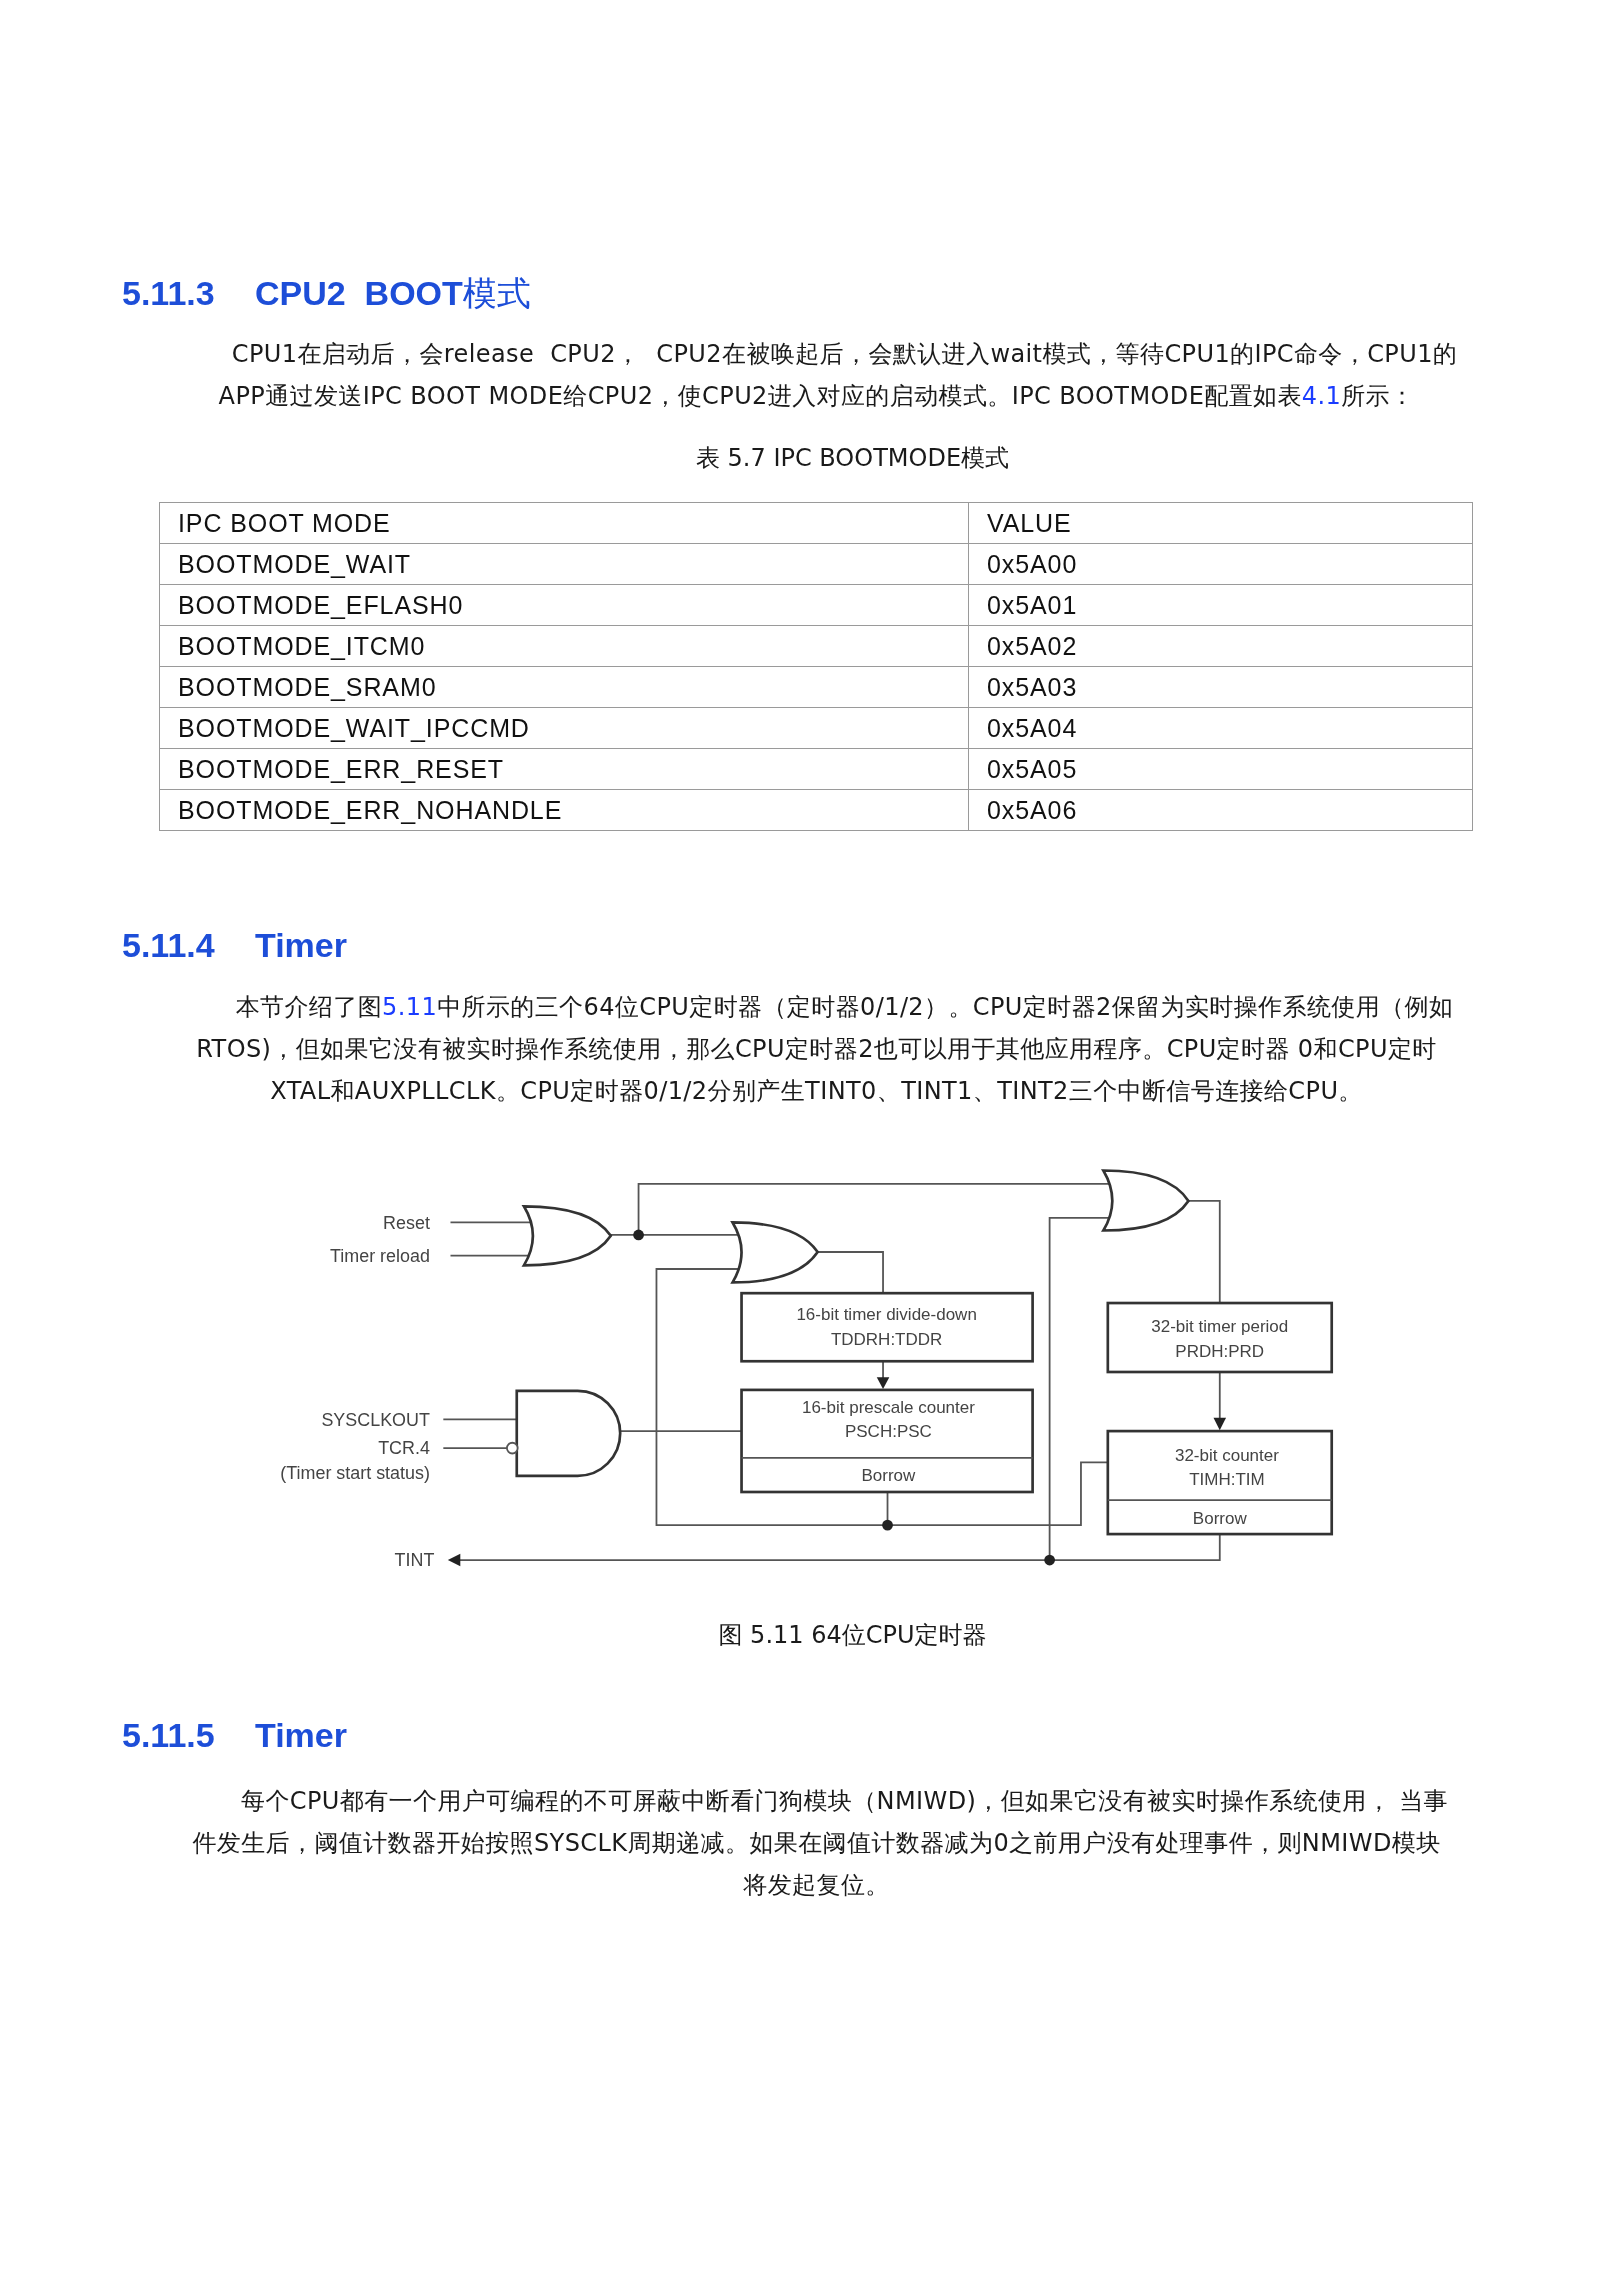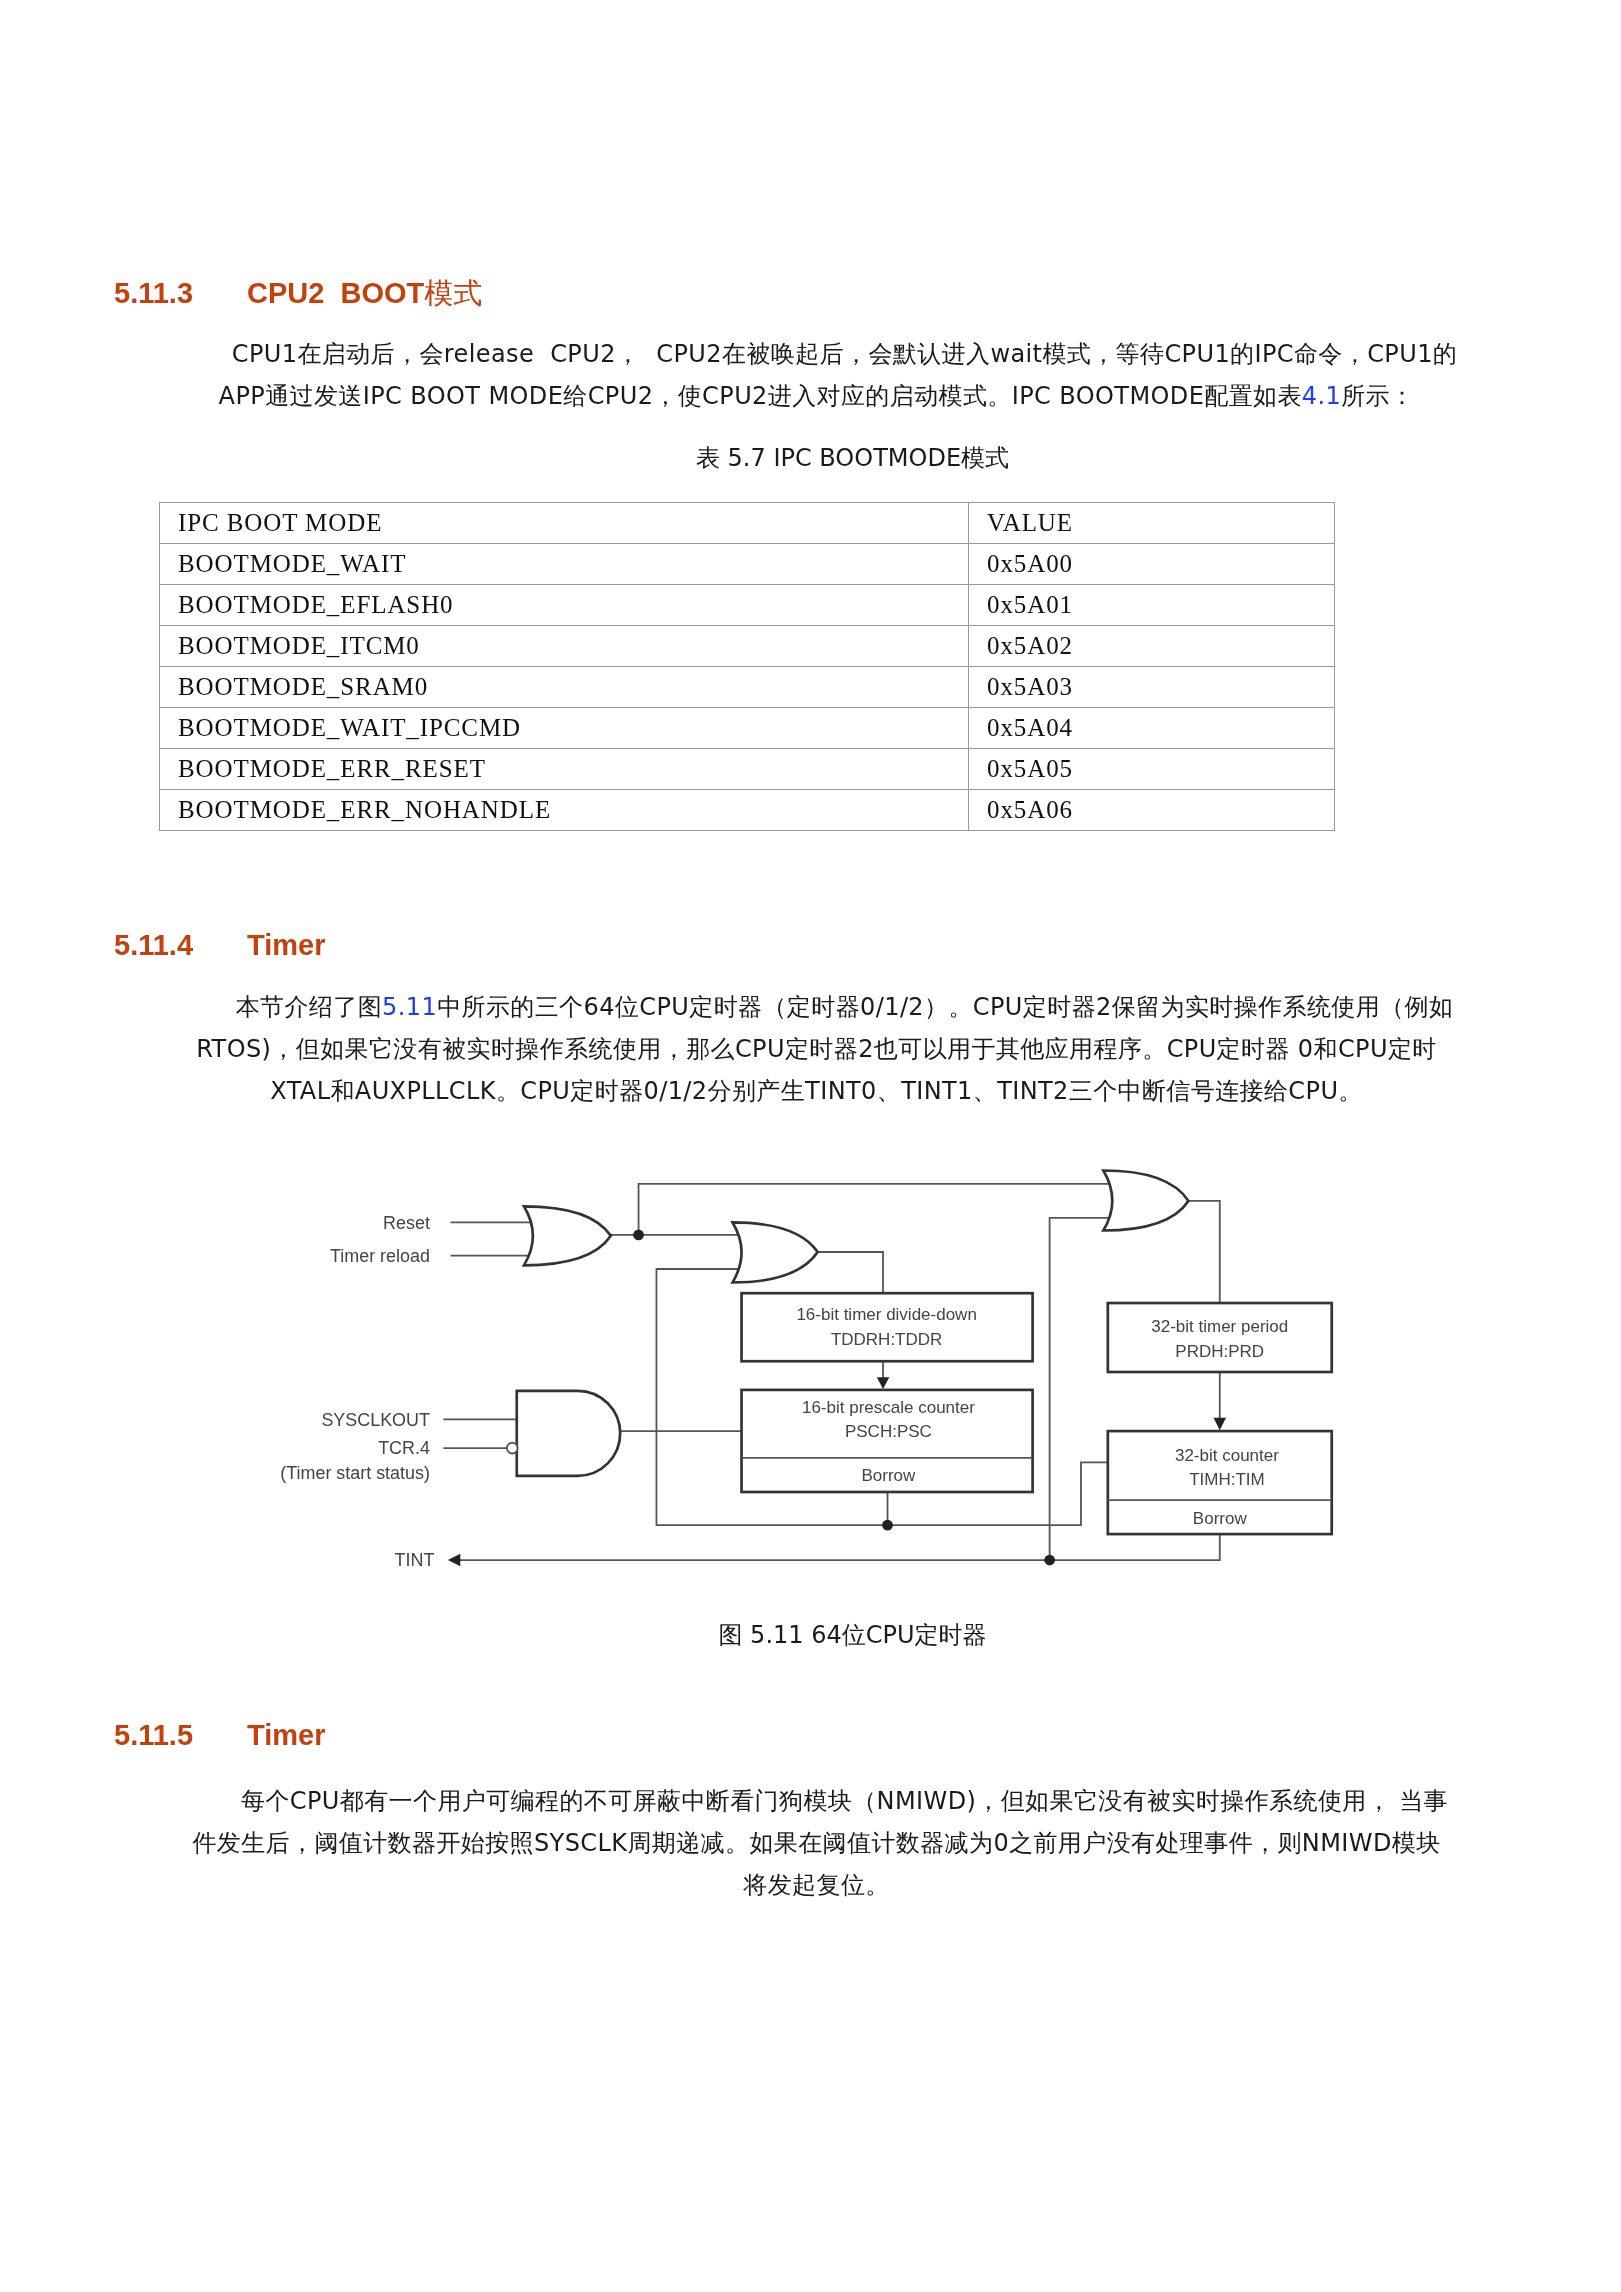--- a/index.html
+++ b/index.html
@@ -1,30 +1,30 @@
 <!DOCTYPE html>
 <html style="font-size:14.3px"><head>
 <meta charset="utf-8">
 <style>
   html, body { margin: 0; padding: 0; background: #ffffff; }
   body { width: 1621px; height: 2293px; position: relative; overflow: hidden;
          font-family: "DejaVu Sans", "Liberation Sans", sans-serif; color: #111; }
   .abs { position: absolute; }
-  .heading { position: absolute; left: 114px; font-family: "Liberation Sans", sans-serif;
-             font-weight: bold; font-size: 29px; line-height: 32px; color: #c2410c; white-space: nowrap; }
+  .heading { position: absolute; left: 122px; font-family: "Liberation Sans", sans-serif;
+             font-weight: bold; font-size: 34px; line-height: 32px; color: #1d4ed8; white-space: nowrap; }
   .heading .num { display: inline-block; width: 133px; }
   .heading .cjk { font-weight: normal; }
   .para { position: absolute; left: 118px; width: 1397px; font-size: 24px; line-height: 42px;
           color: #1a1a1a; letter-spacing: 0.4px; text-align: center; }
   .para .line { display: block; white-space: nowrap; }
   .para .indent { padding-left: 56px; }
   .link { color: #1a3cff; }
   .caption { position: absolute; left: 0; width: 1621px; text-align: center; font-size: 24px; color: #1a1a1a; margin-left: 42px; }
-  table.bm { position: absolute; left: 159px; top: 502px; width: 1176px; border-collapse: collapse;
-             font-family: Liberation Serif, serif; font-size: 25px; color: #111; }
+  table.bm { position: absolute; left: 159px; top: 502px; width: 1314px; border-collapse: collapse;
+             font-family: Liberation Sans, sans-serif; font-size: 25px; color: #111; }
   table.bm td { border: 1.3px solid #9a9a9a; height: 40px; padding: 0 0 0 18px; vertical-align: middle;
                 letter-spacing: 0.9px; }
   table.bm td.c1 { width: 790px; }
   svg text { font-family: "Liberation Sans", sans-serif; fill: #444; }
 </style>
 </head>
 <body>
 
 <div class="heading" style="top:277px;">
   <span class="num">5.11.3</span><span style="white-space:pre;">CPU2  BOOT</span><span class="cjk">模式</span>

